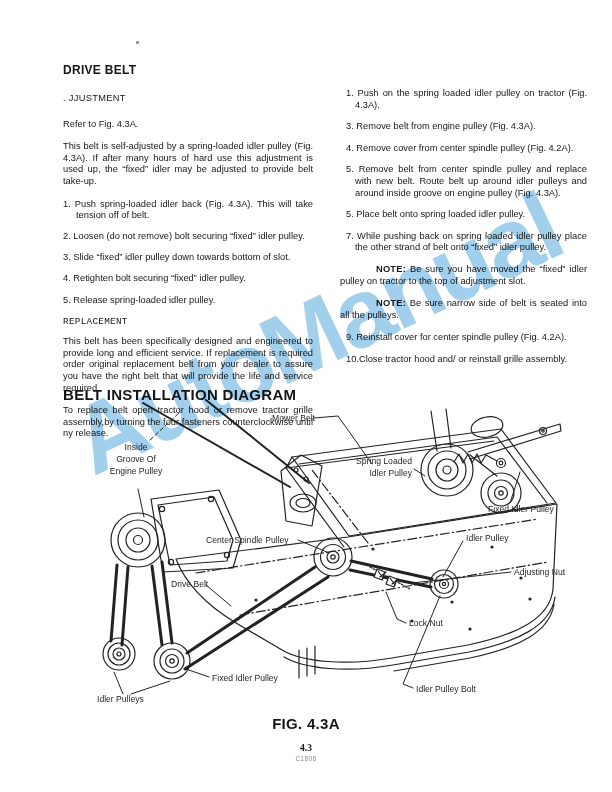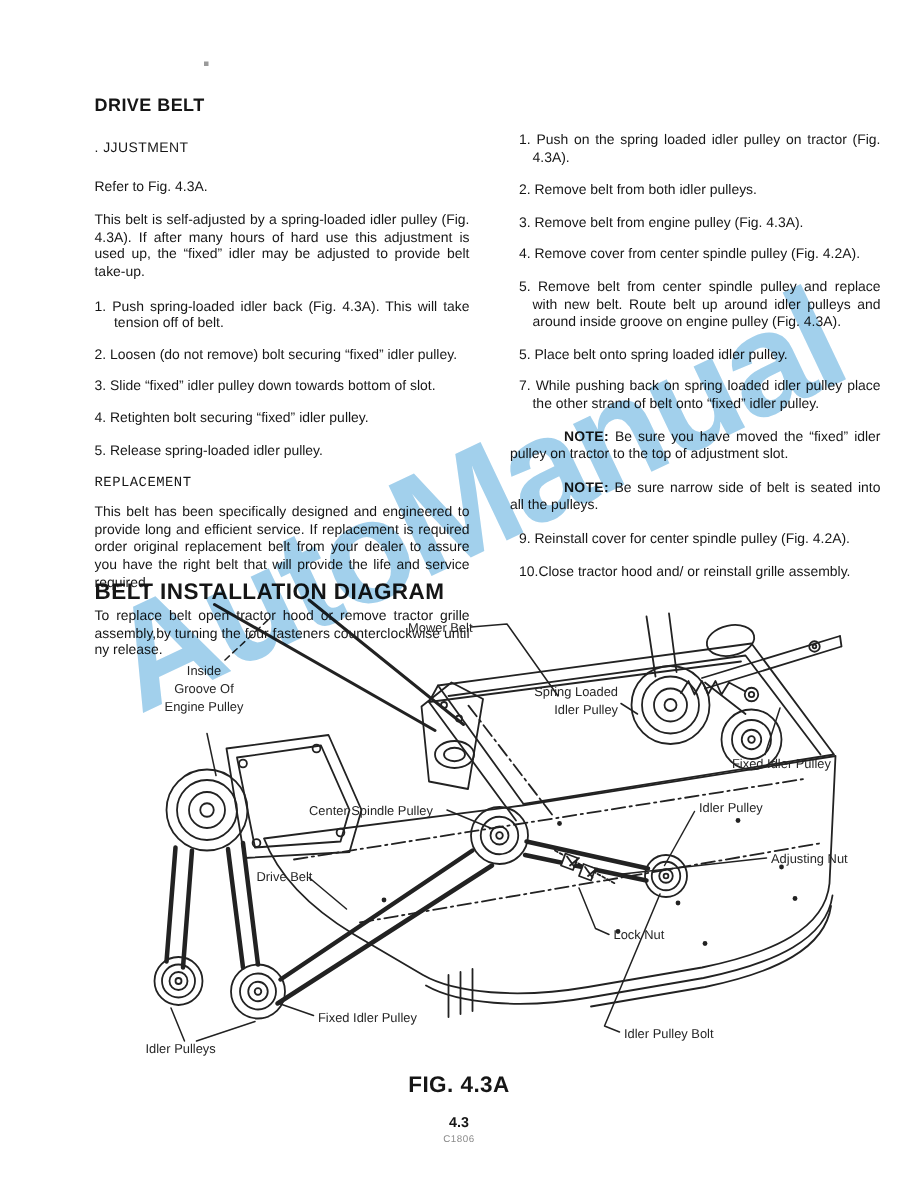--- a/index.html
+++ b/index.html
@@ -15,21 +15,21 @@
   h1.sec{font-size:12px;line-height:12px;font-weight:bold;letter-spacing:.3px;margin:0 0 17px 0;}
   .subhead{margin:0 0 14px 0;letter-spacing:.3px;}
   .rep{margin:0 0 9px 0;letter-spacing:.3px;font-family:Liberation Mono, monospace;}
   .item{margin:0 0 9.5px 0;padding-left:13px;text-indent:-13px;text-align:justify;}
   .ritem{margin:0 0 10px 6px;padding-left:9px;text-indent:-9px;text-align:justify;}
   .note{margin:0 0 10px 0;text-align:justify;}
   .note b{letter-spacing:.2px;padding-left:36px;}
   .diagram-heading{position:absolute;left:63px;top:386px;font-size:15px;font-weight:bold;letter-spacing:.3px;}
   .footer{position:absolute;left:246px;top:715px;width:120px;text-align:center;}
   .fig{font-size:15px;font-weight:bold;letter-spacing:.3px;}
-  .pnum{font-size:9.5px;font-weight:bold;margin-top:11px;}
+  .pnum{font-size:9.5px;font-weight:bold;margin-top:11px;font-family:Liberation Serif, serif;}
   .code{font-size:6.5px;color:#8a8a8a;margin-top:2px;letter-spacing:.4px;}
   svg.diag{position:absolute;left:0;top:0;}
   .watermark{
     position:absolute;left:55px;top:396px;font-size:97px;font-weight:bold;letter-spacing:-3px;
     color:#5fadde;opacity:.58;mix-blend-mode:multiply;white-space:nowrap;
     transform:rotate(-25.4deg);transform-origin:0 0;z-index:9;pointer-events:none;
   }
 </style>
 </head>
 <body>
@@ -47,21 +47,20 @@
     <div class="item">3.  Slide “fixed” idler pulley down towards bottom of slot.</div>
     <div class="item">4.  Retighten bolt securing “fixed” idler pulley.</div>
     <div class="item">5.  Release spring-loaded idler pulley.</div>
     <div class="rep">REPLACEMENT</div>
     <p>This belt has been specifically designed and engineered to provide long and efficient service. If replacement is required order original replacement belt from your dealer to assure you have the right belt that will provide the life and service required.</p>
     <p>To replace belt open tractor hood or remove tractor grille assembly,by turning the four fasteners counterclockwise until ny release.</p>
   </div>
 
   <div class="col right">
     <div class="ritem">1. Push on the spring loaded idler pulley on tractor (Fig. 4.3A).</div>
-    <div class="ritem">2. Remove belt from both idler pulleys.</div>
     <div class="ritem">3. Remove belt from engine pulley (Fig. 4.3A).</div>
     <div class="ritem">4. Remove cover from center spindle pulley (Fig. 4.2A).</div>
     <div class="ritem">5. Remove belt from center spindle pulley and replace with new belt. Route belt up around idler pulleys and around inside groove on engine pulley (Fig. 4.3A).</div>
     <div class="ritem">5. Place belt onto spring loaded idler pulley.</div>
     <div class="ritem">7. While pushing back on spring loaded idler pulley place the other strand of belt onto “fixed” idler pulley.</div>
     <p class="note"><b>NOTE:</b><span> Be sure you have moved the “fixed” idler pulley on tractor to the top of adjustment slot.</span></p>
     <p class="note"><b>NOTE:</b><span> Be sure narrow side of belt is seated into all the pulleys.</span></p>
     <div class="ritem">9. Reinstall cover for center spindle pulley (Fig. 4.2A).</div>
     <div class="ritem">10.Close tractor hood and/ or reinstall grille assembly.</div>
   </div>

